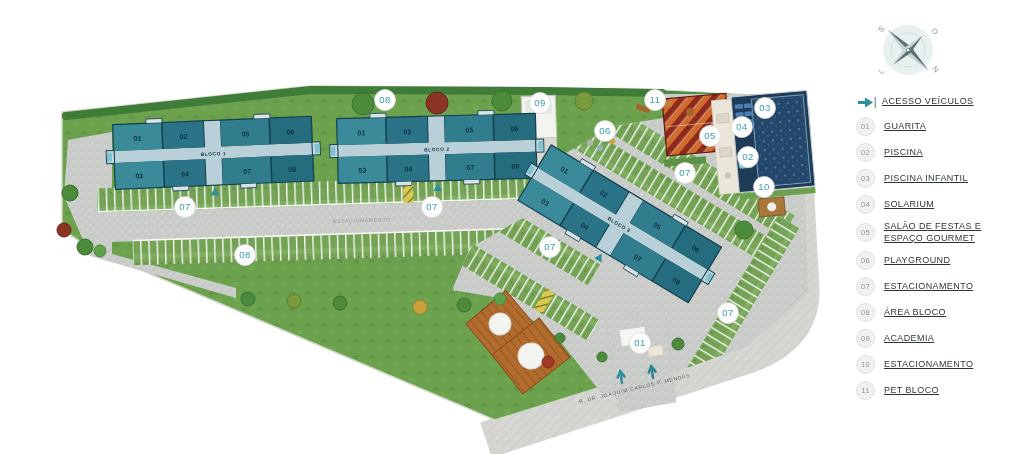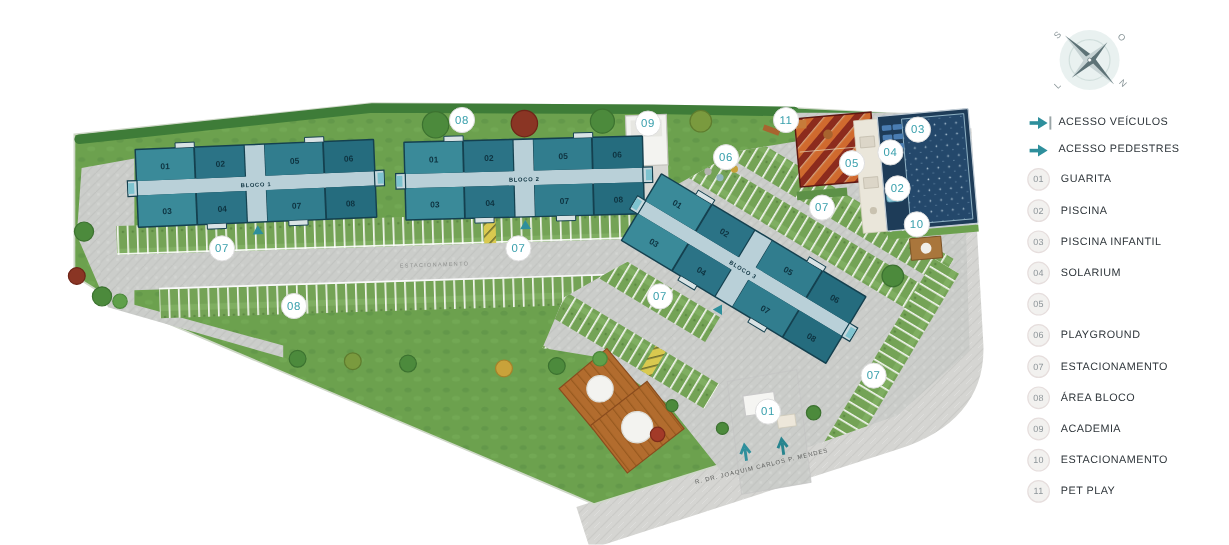--- a/index.html
+++ b/index.html
@@ -6,21 +6,21 @@
   .stage{position:relative;width:1024px;height:454px;background:#fff;overflow:hidden;
          font-family:"Liberation Sans", sans-serif;}
   .map-svg{position:absolute;left:0;top:0;}
   
   .legend{position:absolute;left:856px;top:94px;width:168px;}
   .l-row{display:flex;align-items:center;min-height:16px;margin-bottom:7px;}
   .l-ico{width:26px;flex:0 0 26px;display:flex;align-items:center;}
   .l-num{width:17px;height:17px;flex:0 0 17px;border-radius:50%;background:#f2f1ef;
          border:1px solid #e6dedd;color:#8d9599;font-size:7.5px;display:flex;
          align-items:center;justify-content:center;margin-right:9px;letter-spacing:.3px;}
-  .l-lab{font-size:9px;color:#2e353a;letter-spacing:.4px;line-height:1.3;width:130px;}
+  .l-lab{font-size:9px;color:#2e353a;letter-spacing:.4px;line-height:1.3;width:130px;text-decoration:underline;}
   
   text{font-family:"Liberation Sans", sans-serif;}
   .unit{font-size:7px;font-weight:700;fill:#0E3340;text-anchor:middle;}
   .bname{font-size:4.8px;font-weight:700;fill:#0E3340;text-anchor:middle;letter-spacing:.6px;}
   .badge circle{fill:#ffffff;stroke:#dcdcdc;stroke-width:.8;}
   .badge text{font-size:9.5px;fill:#3AA0AD;text-anchor:middle;letter-spacing:.5px;}
   .tinyroad{font-size:4.6px;fill:#8f918f;text-anchor:middle;letter-spacing:1.1px;}
   .streetname{font-size:5px;fill:#5c5e5c;text-anchor:middle;letter-spacing:.8px;}
   .cletter{font-size:7.5px;fill:#8a9699;text-anchor:middle;}
 </style>
@@ -381,46 +381,38 @@
     <span class="l-ico">
       <svg width="22" height="13">
             <rect x="2" y="5" width="8" height="3" fill="#2E8F9C"></rect>
             <path d="M9 1.5 L17 6.5 L9 11.5 z" fill="#2E8F9C"></path>
             <rect x="18.5" y="1" width="1.6" height="11" fill="#9AA5A7"></rect>
           </svg>
     </span>
     <span class="l-lab">ACESSO VEÍCULOS</span>
   </div>
   <div class="l-row">
-    <span class="l-ico">
-      <svg width="22" height="13">
-            <rect x="2" y="5" width="8" height="3" fill="#2E8F9C"></rect>
-            <path d="M9 1.5 L17 6.5 L9 11.5 z" fill="#2E8F9C"></path>
-          </svg>
-    </span>
-    <span class="l-lab">ACESSO PEDESTRES</span>
-  </div>
-  <div class="l-row">
     <span class="l-num">01</span>
     <span class="l-lab">GUARITA</span>
   </div>
   <div class="l-row">
     <span class="l-num">02</span>
     <span class="l-lab">PISCINA</span>
   </div>
   <div class="l-row">
     <span class="l-num">03</span>
     <span class="l-lab">PISCINA INFANTIL</span>
   </div>
   <div class="l-row">
     <span class="l-num">04</span>
     <span class="l-lab">SOLARIUM</span>
   </div>
   <div class="l-row">
     <span class="l-num">05</span>
+    <span class="l-lab">SALÃO DE FESTAS E ESPAÇO GOURMET</span>
   </div>
   <div class="l-row">
     <span class="l-num">06</span>
     <span class="l-lab">PLAYGROUND</span>
   </div>
   <div class="l-row">
     <span class="l-num">07</span>
     <span class="l-lab">ESTACIONAMENTO</span>
   </div>
   <div class="l-row">
@@ -430,16 +422,16 @@
   <div class="l-row">
     <span class="l-num">09</span>
     <span class="l-lab">ACADEMIA</span>
   </div>
   <div class="l-row">
     <span class="l-num">10</span>
     <span class="l-lab">ESTACIONAMENTO</span>
   </div>
   <div class="l-row">
     <span class="l-num">11</span>
-    <span class="l-lab">PET PLAY</span>
+    <span class="l-lab">PET BLOCO</span>
   </div>
 </div>
 </div>
 
 </body></html>

